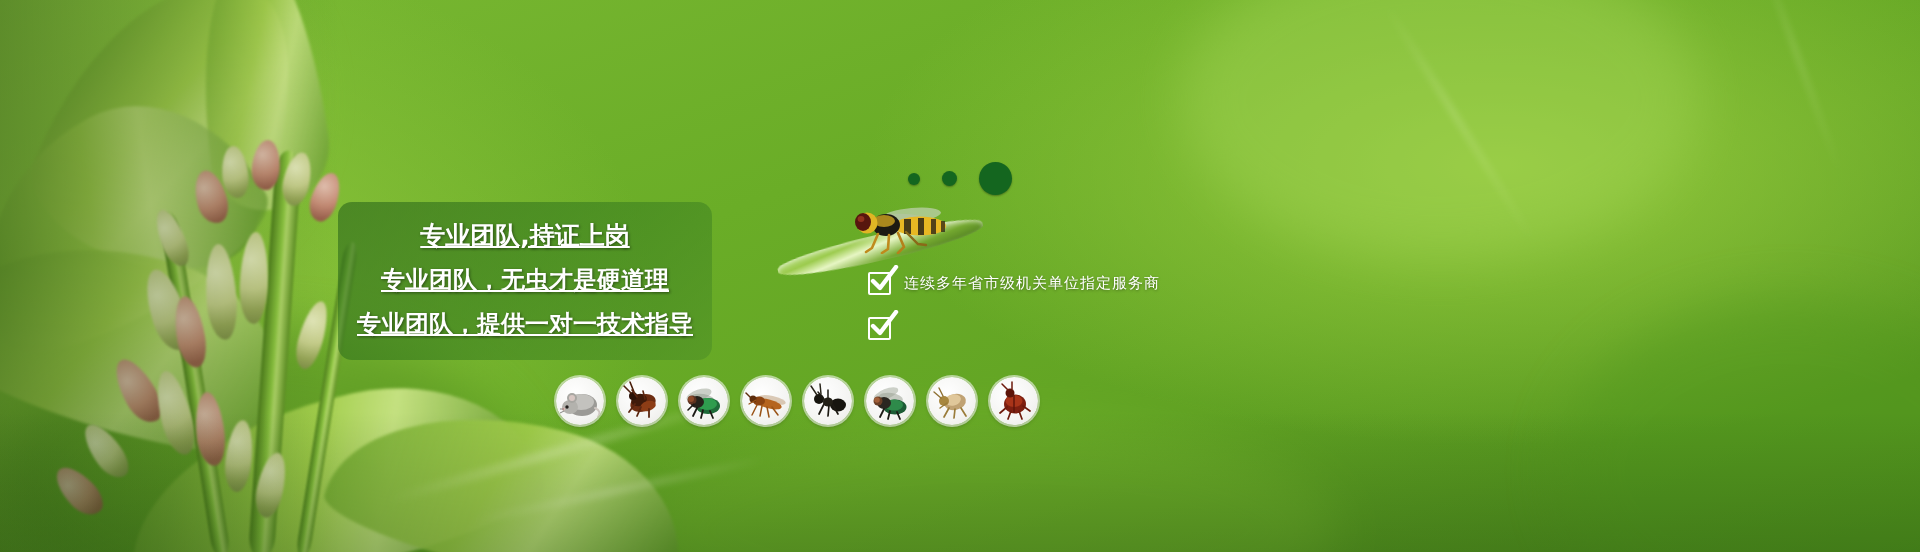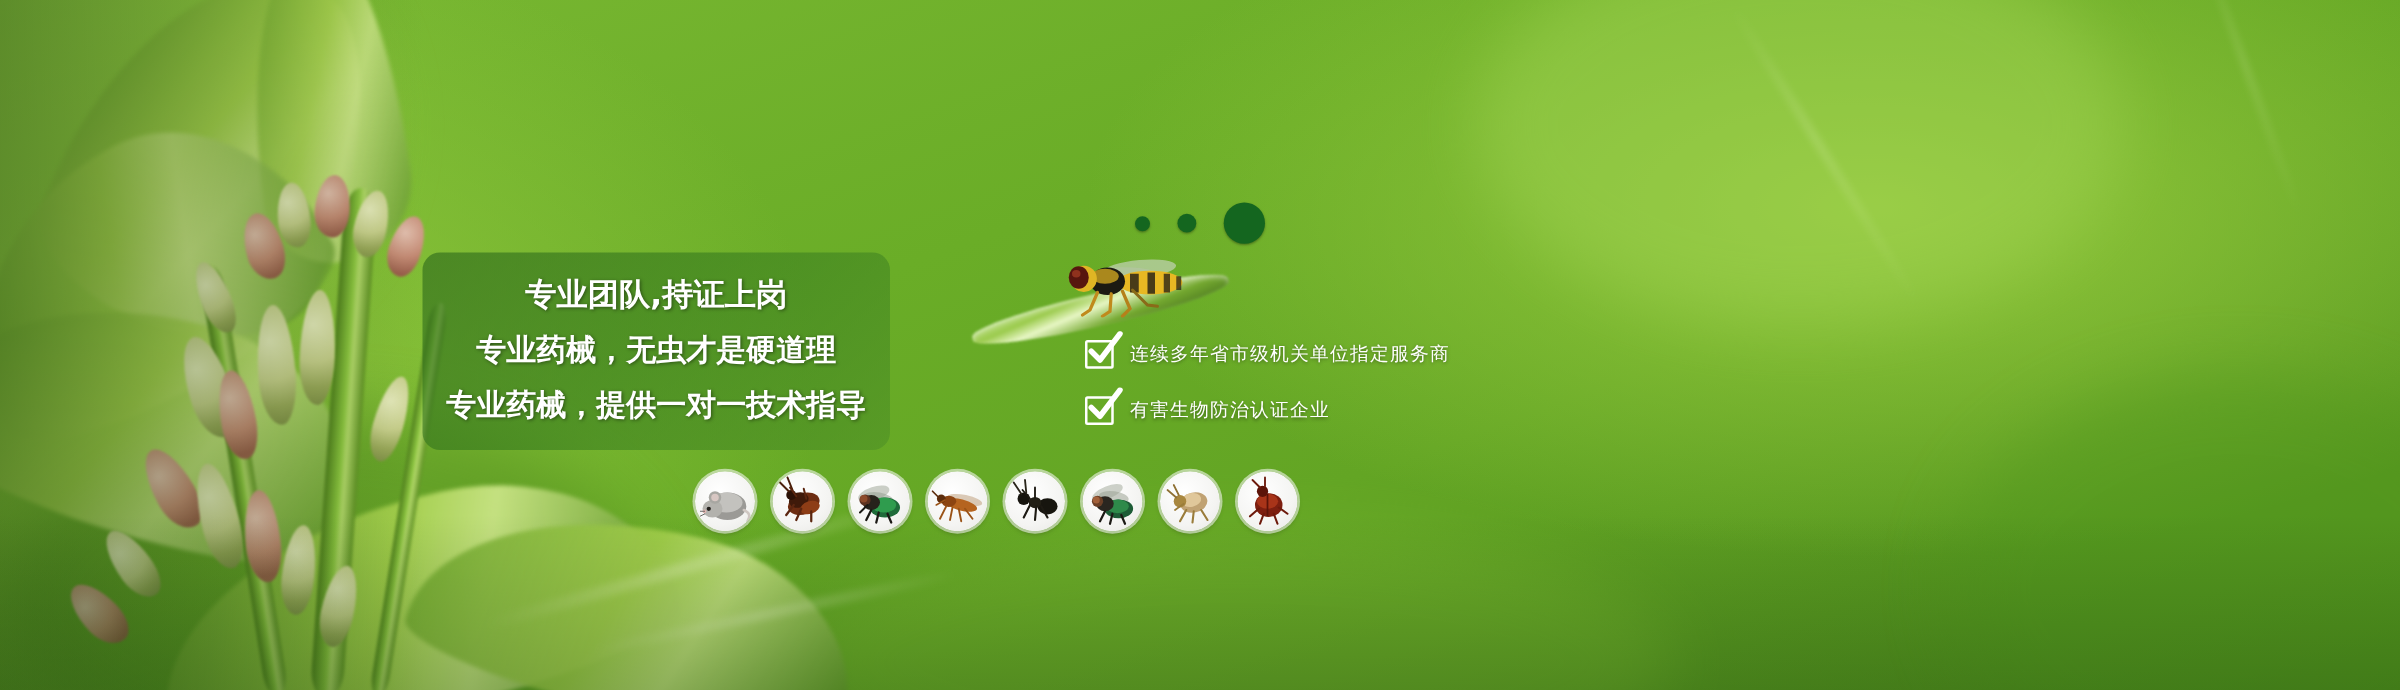--- a/index.html
+++ b/index.html
@@ -110,20 +110,21 @@
     justify-content:center;
     gap:12px;
     padding:4px 6px 8px;
   }
   .panel-line {
     color:#ffffff;
     font-weight:bold;
     white-space:nowrap;
     text-shadow:1px 1px 3px rgba(0,0,0,.45);
     font-family:"DejaVu Sans","Liberation Sans",sans-serif;
+    text-decoration:underline;
   }
   .panel-line.l1 { font-size:25px; letter-spacing:0px; }
   .panel-line.l2 { font-size:24px; letter-spacing:0px; }
   .panel-line.l3 { font-size:24px; letter-spacing:0px; }
 
   
   .fly-stem {
     position:absolute;
     left:778px; top:258px;
     width:210px; height:26px;
@@ -261,22 +262,22 @@
 
 
   <div class="dots">
     <span class="dot s"></span>
     <span class="dot m"></span>
     <span class="dot l"></span>
   </div>
 
   <div class="panel">
     <div class="panel-line l1">专业团队,持证上岗</div>
-    <div class="panel-line l2">专业药械，无虫才是硬道理</div>
-    <div class="panel-line l3">专业药械，提供一对一技术指导</div>
+    <div class="panel-line l2">专业团队，无虫才是硬道理</div>
+    <div class="panel-line l3">专业团队，提供一对一技术指导</div>
   </div>
 
   <div class="fly-stem"></div>
   <svg class="fly" viewBox="0 0 108 52">
 
     <ellipse cx="64" cy="13" rx="29" ry="7" fill="#cfd8c8" opacity=".62" transform="rotate(-5 64 13)"></ellipse>
     <ellipse cx="58" cy="18" rx="27" ry="6" fill="#b9c4ae" opacity=".48" transform="rotate(4 58 18)"></ellipse>
 
     <ellipse cx="72" cy="24" rx="26" ry="9.5" fill="#e8b823"></ellipse>
     <path d="M56 17 h7 v15 h-7 z" fill="#2b2416" opacity=".85"></path>
@@ -309,21 +310,20 @@
       <span class="check-text">连续多年省市级机关单位指定服务商</span>
     </div>
 
     <div class="check-row">
       <span class="check-box">
         <span class="sq"></span>
         <svg class="tick" viewBox="0 0 30 30">
           <path d="M4 16 L11 23 L27 2" stroke="#ffffff" stroke-width="4.4" fill="none" stroke-linecap="round" stroke-linejoin="round"></path>
         </svg>
       </span>
-      <span class="check-text">有害生物防治认证企业</span>
     </div>
   </div>
 
   <div class="pests">
 
     <span class="pest" title="">
       <svg width="42" height="42" viewBox="0 0 42 42">
         <ellipse cx="23" cy="25" rx="15" ry="11" fill="#9b9a96"></ellipse>
         <ellipse cx="22" cy="22" rx="13" ry="8" fill="#c3c2be"></ellipse>
         <ellipse cx="11" cy="27" rx="8" ry="7" fill="#b3b2ad"></ellipse>

